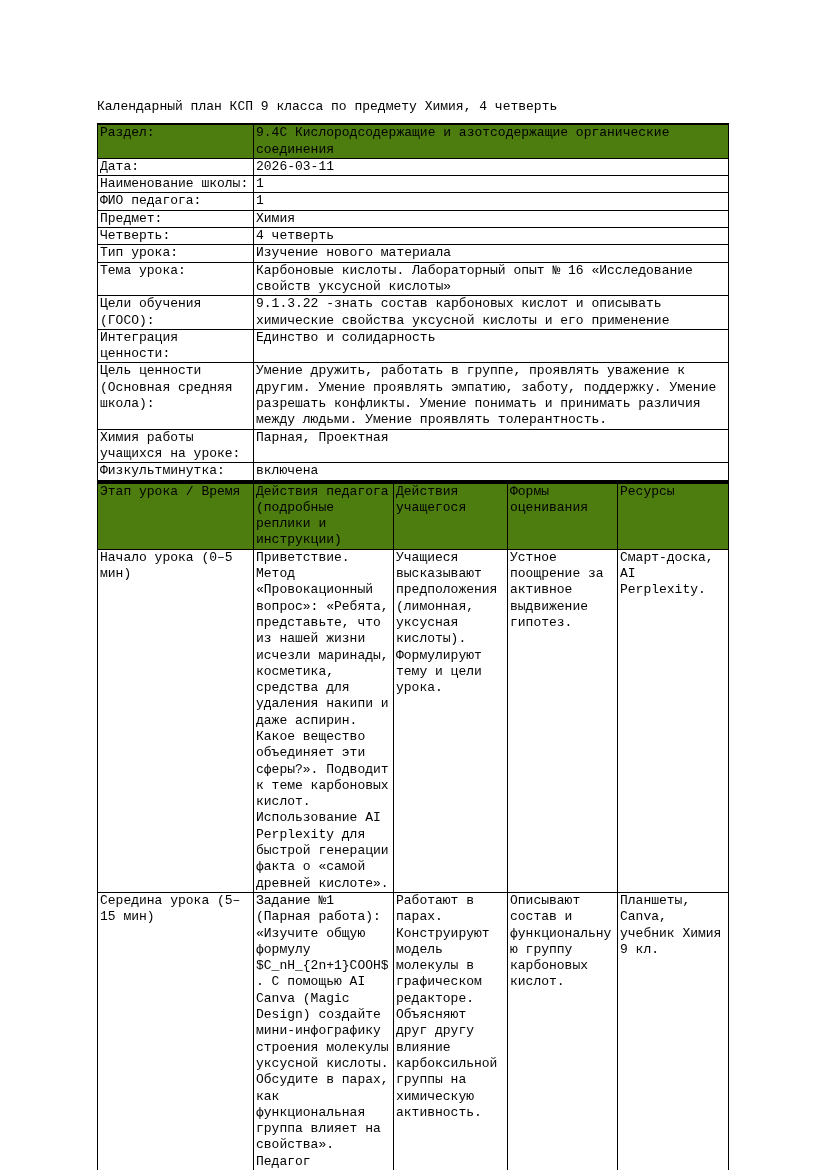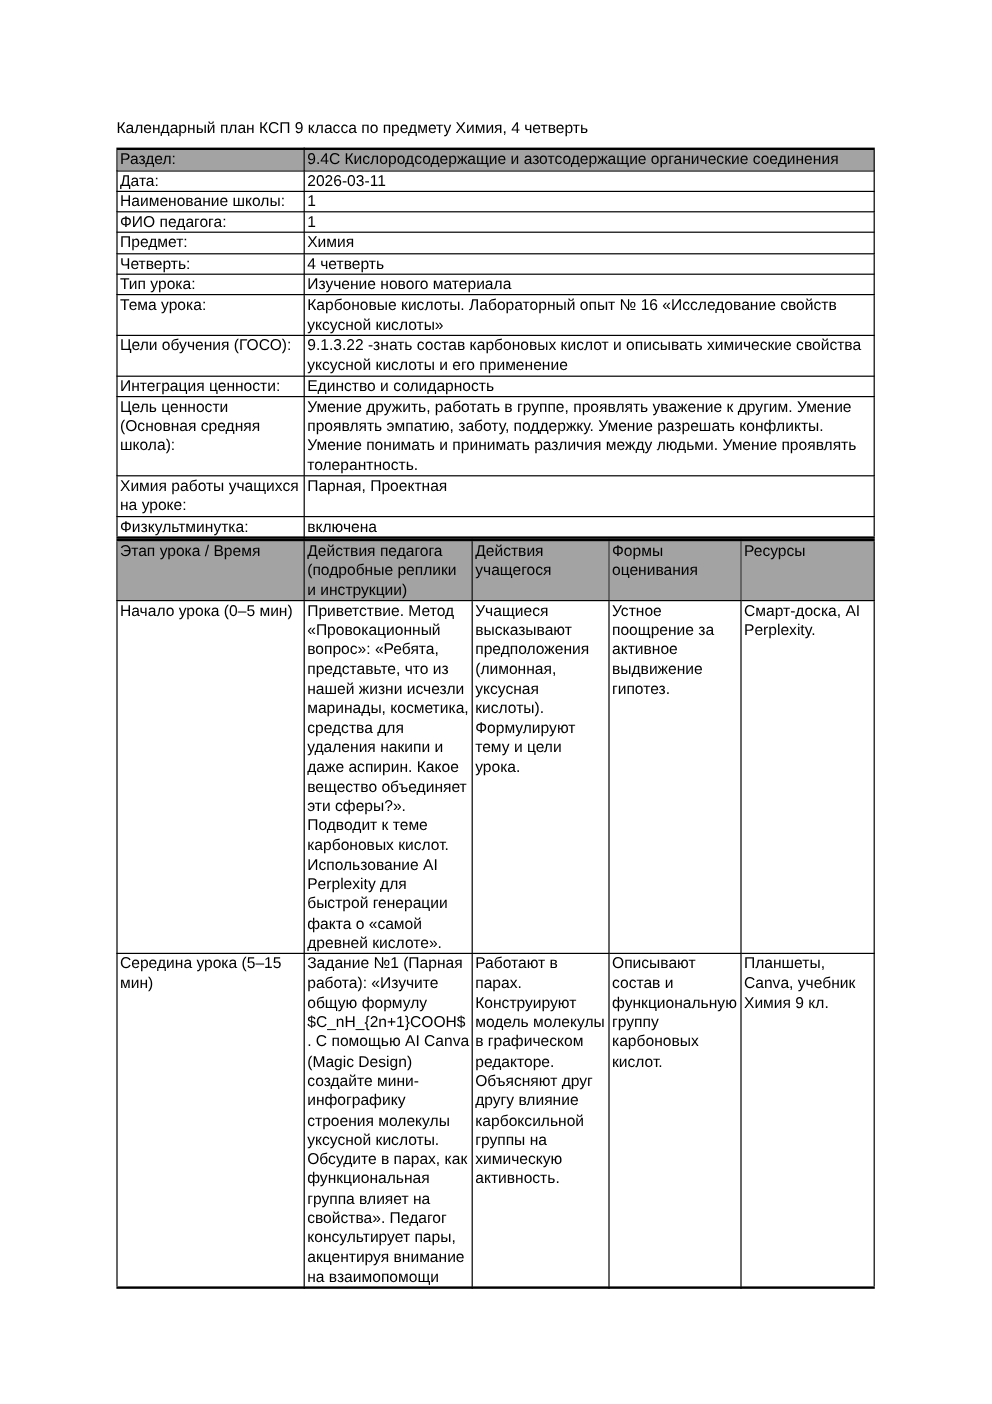--- a/index.html
+++ b/index.html
@@ -5,21 +5,21 @@
   html, body {
     margin: 0;
     padding: 0;
     background: #ffffff;
   }
   .page {
     position: relative;
     width: 827px;
     height: 1170px;
     background: #ffffff;
-    font-family: Liberation Sans, sans-serif;
+    font-family: Liberation Mono, monospace;
     font-size: 13px;
     line-height: 16.3px;
     color: #000000;
     overflow: hidden;
   }
   .content {
     position: absolute;
     left: 97px;
     top: 99px;
     width: 631px;
@@ -40,21 +40,21 @@
     padding: 0 2px;
     vertical-align: top;
     text-align: left;
     font-weight: normal;
     font-size: 13px;
     line-height: 16.3px;
     overflow: hidden;
     word-wrap: break-word;
   }
   tr.shaded td, tr.shaded th {
-    background: #a3a3a3;
+    background: #4d7c0f;
   }
   .section-heading {
     margin: 2px 0 3px 0;
   }
 </style>
 </head>
 <body>
 
 <div class="page">
   <div class="content">

